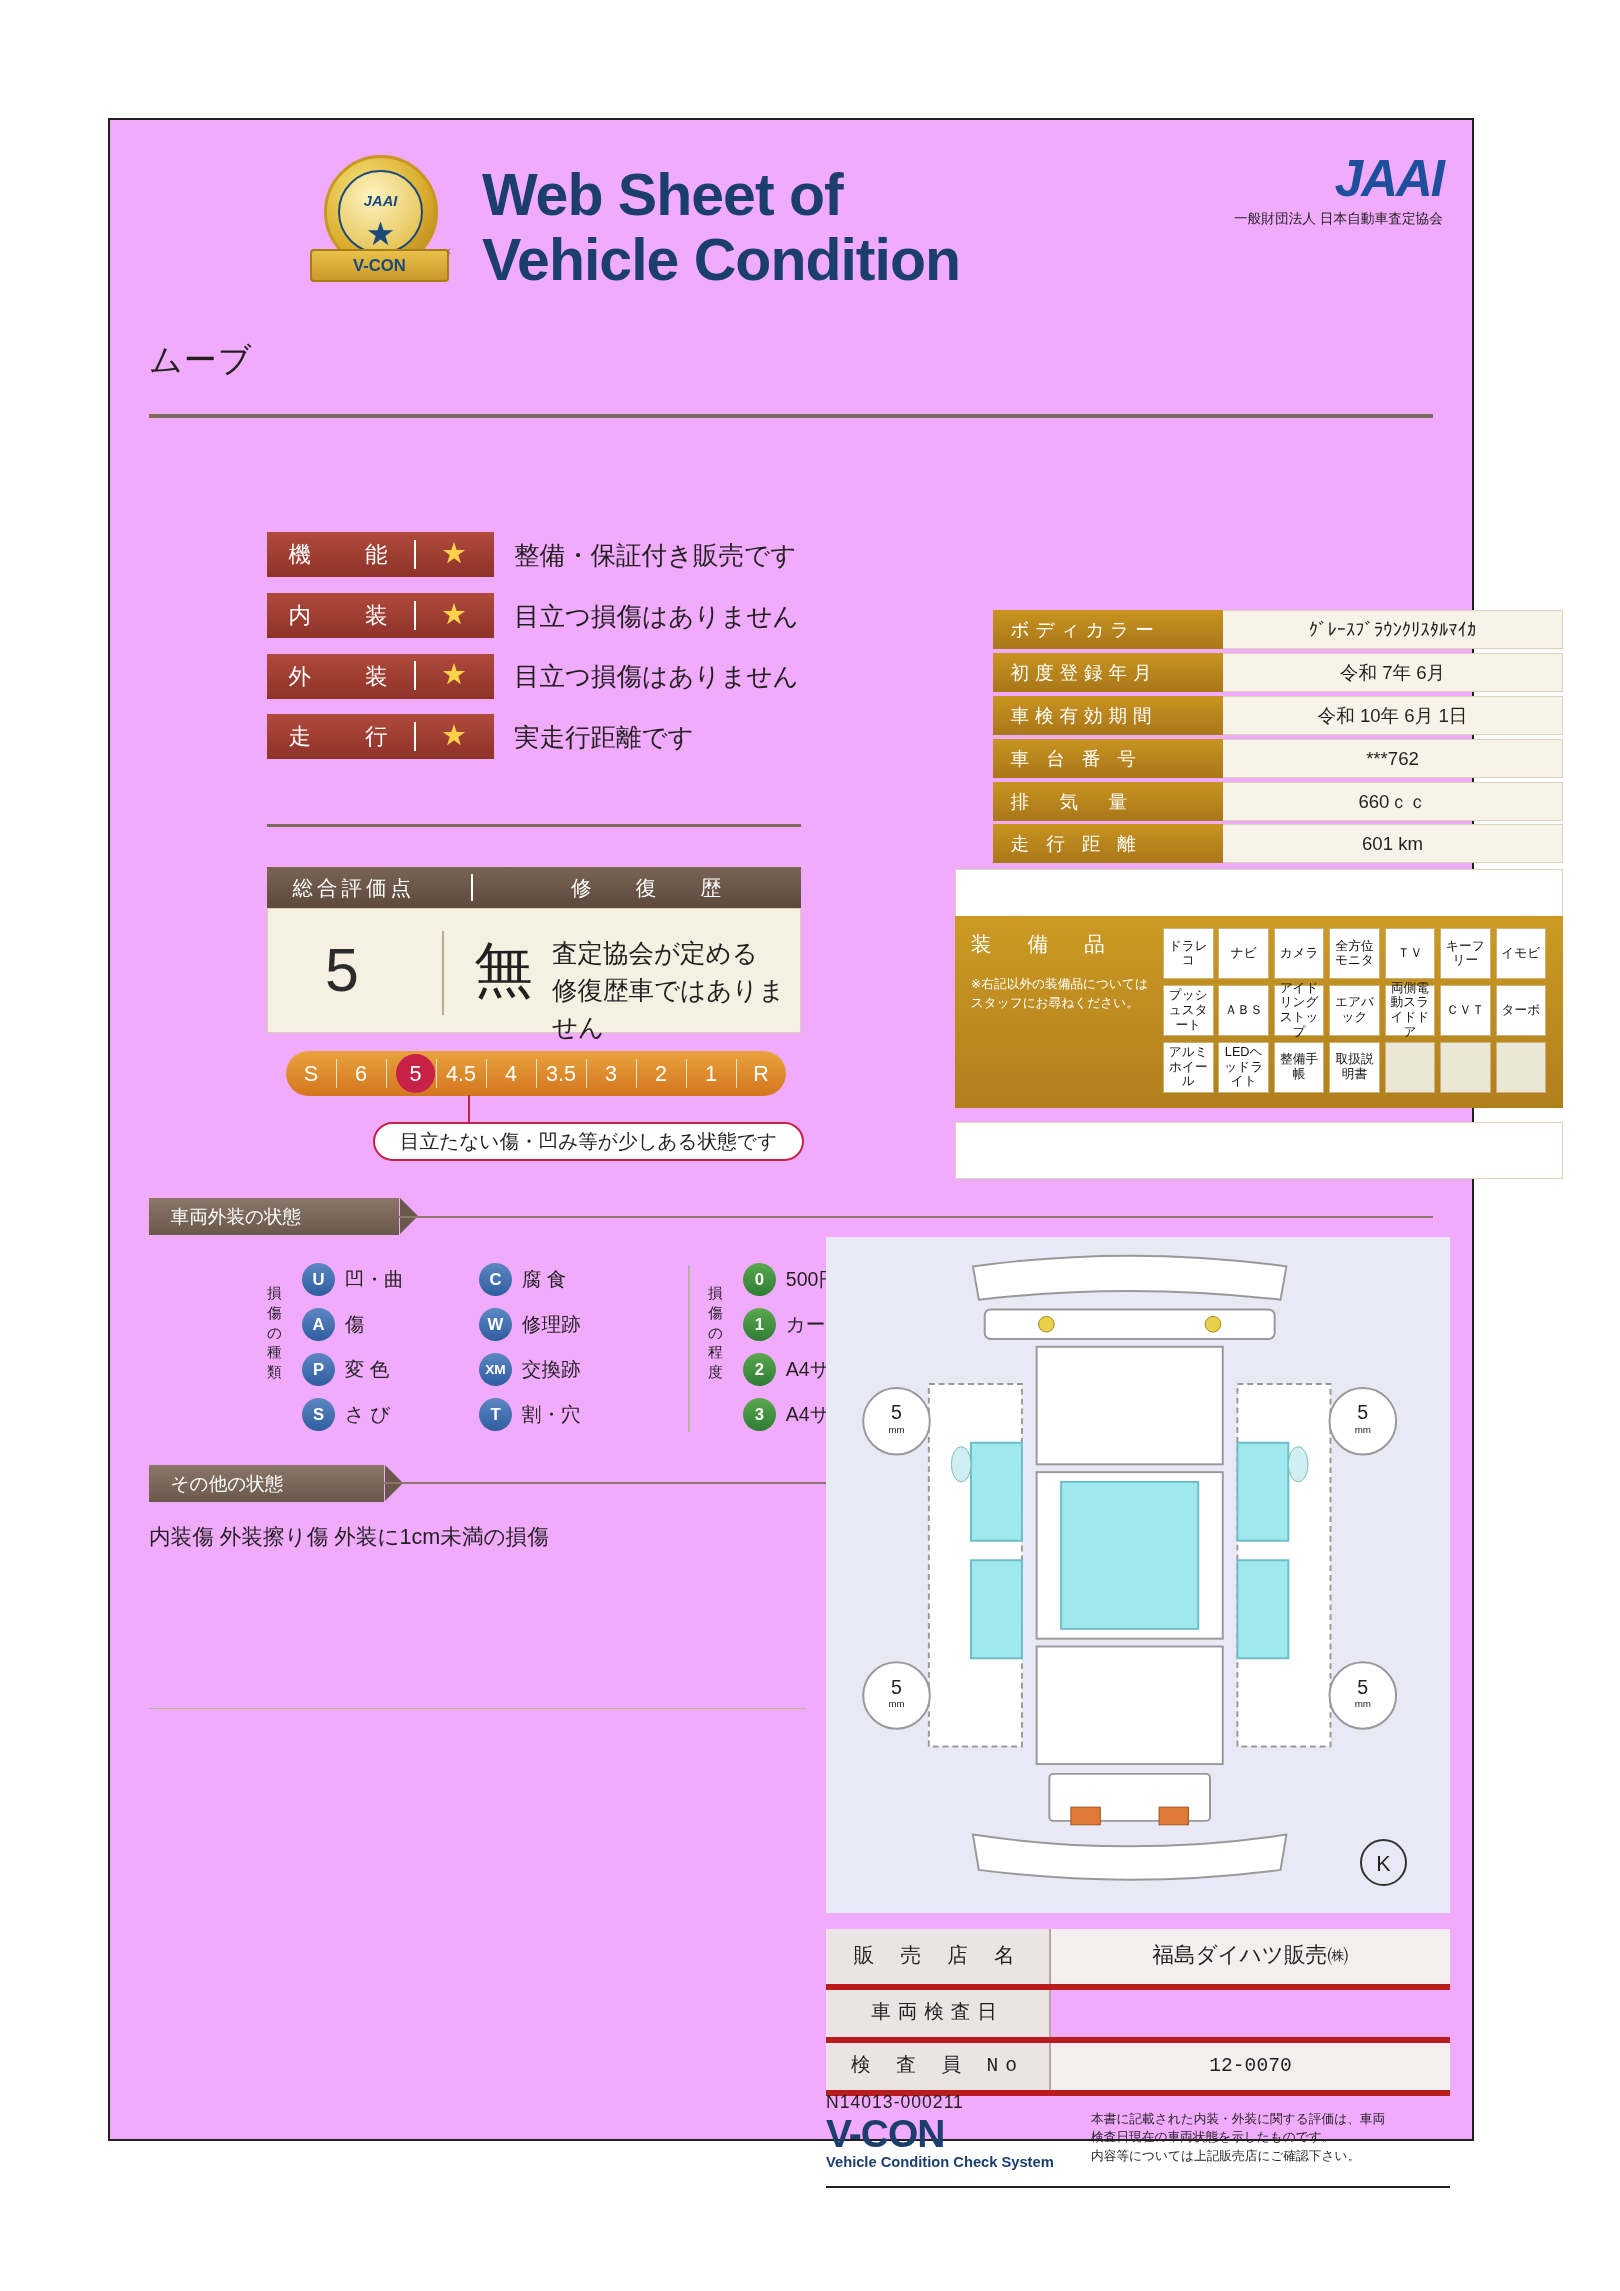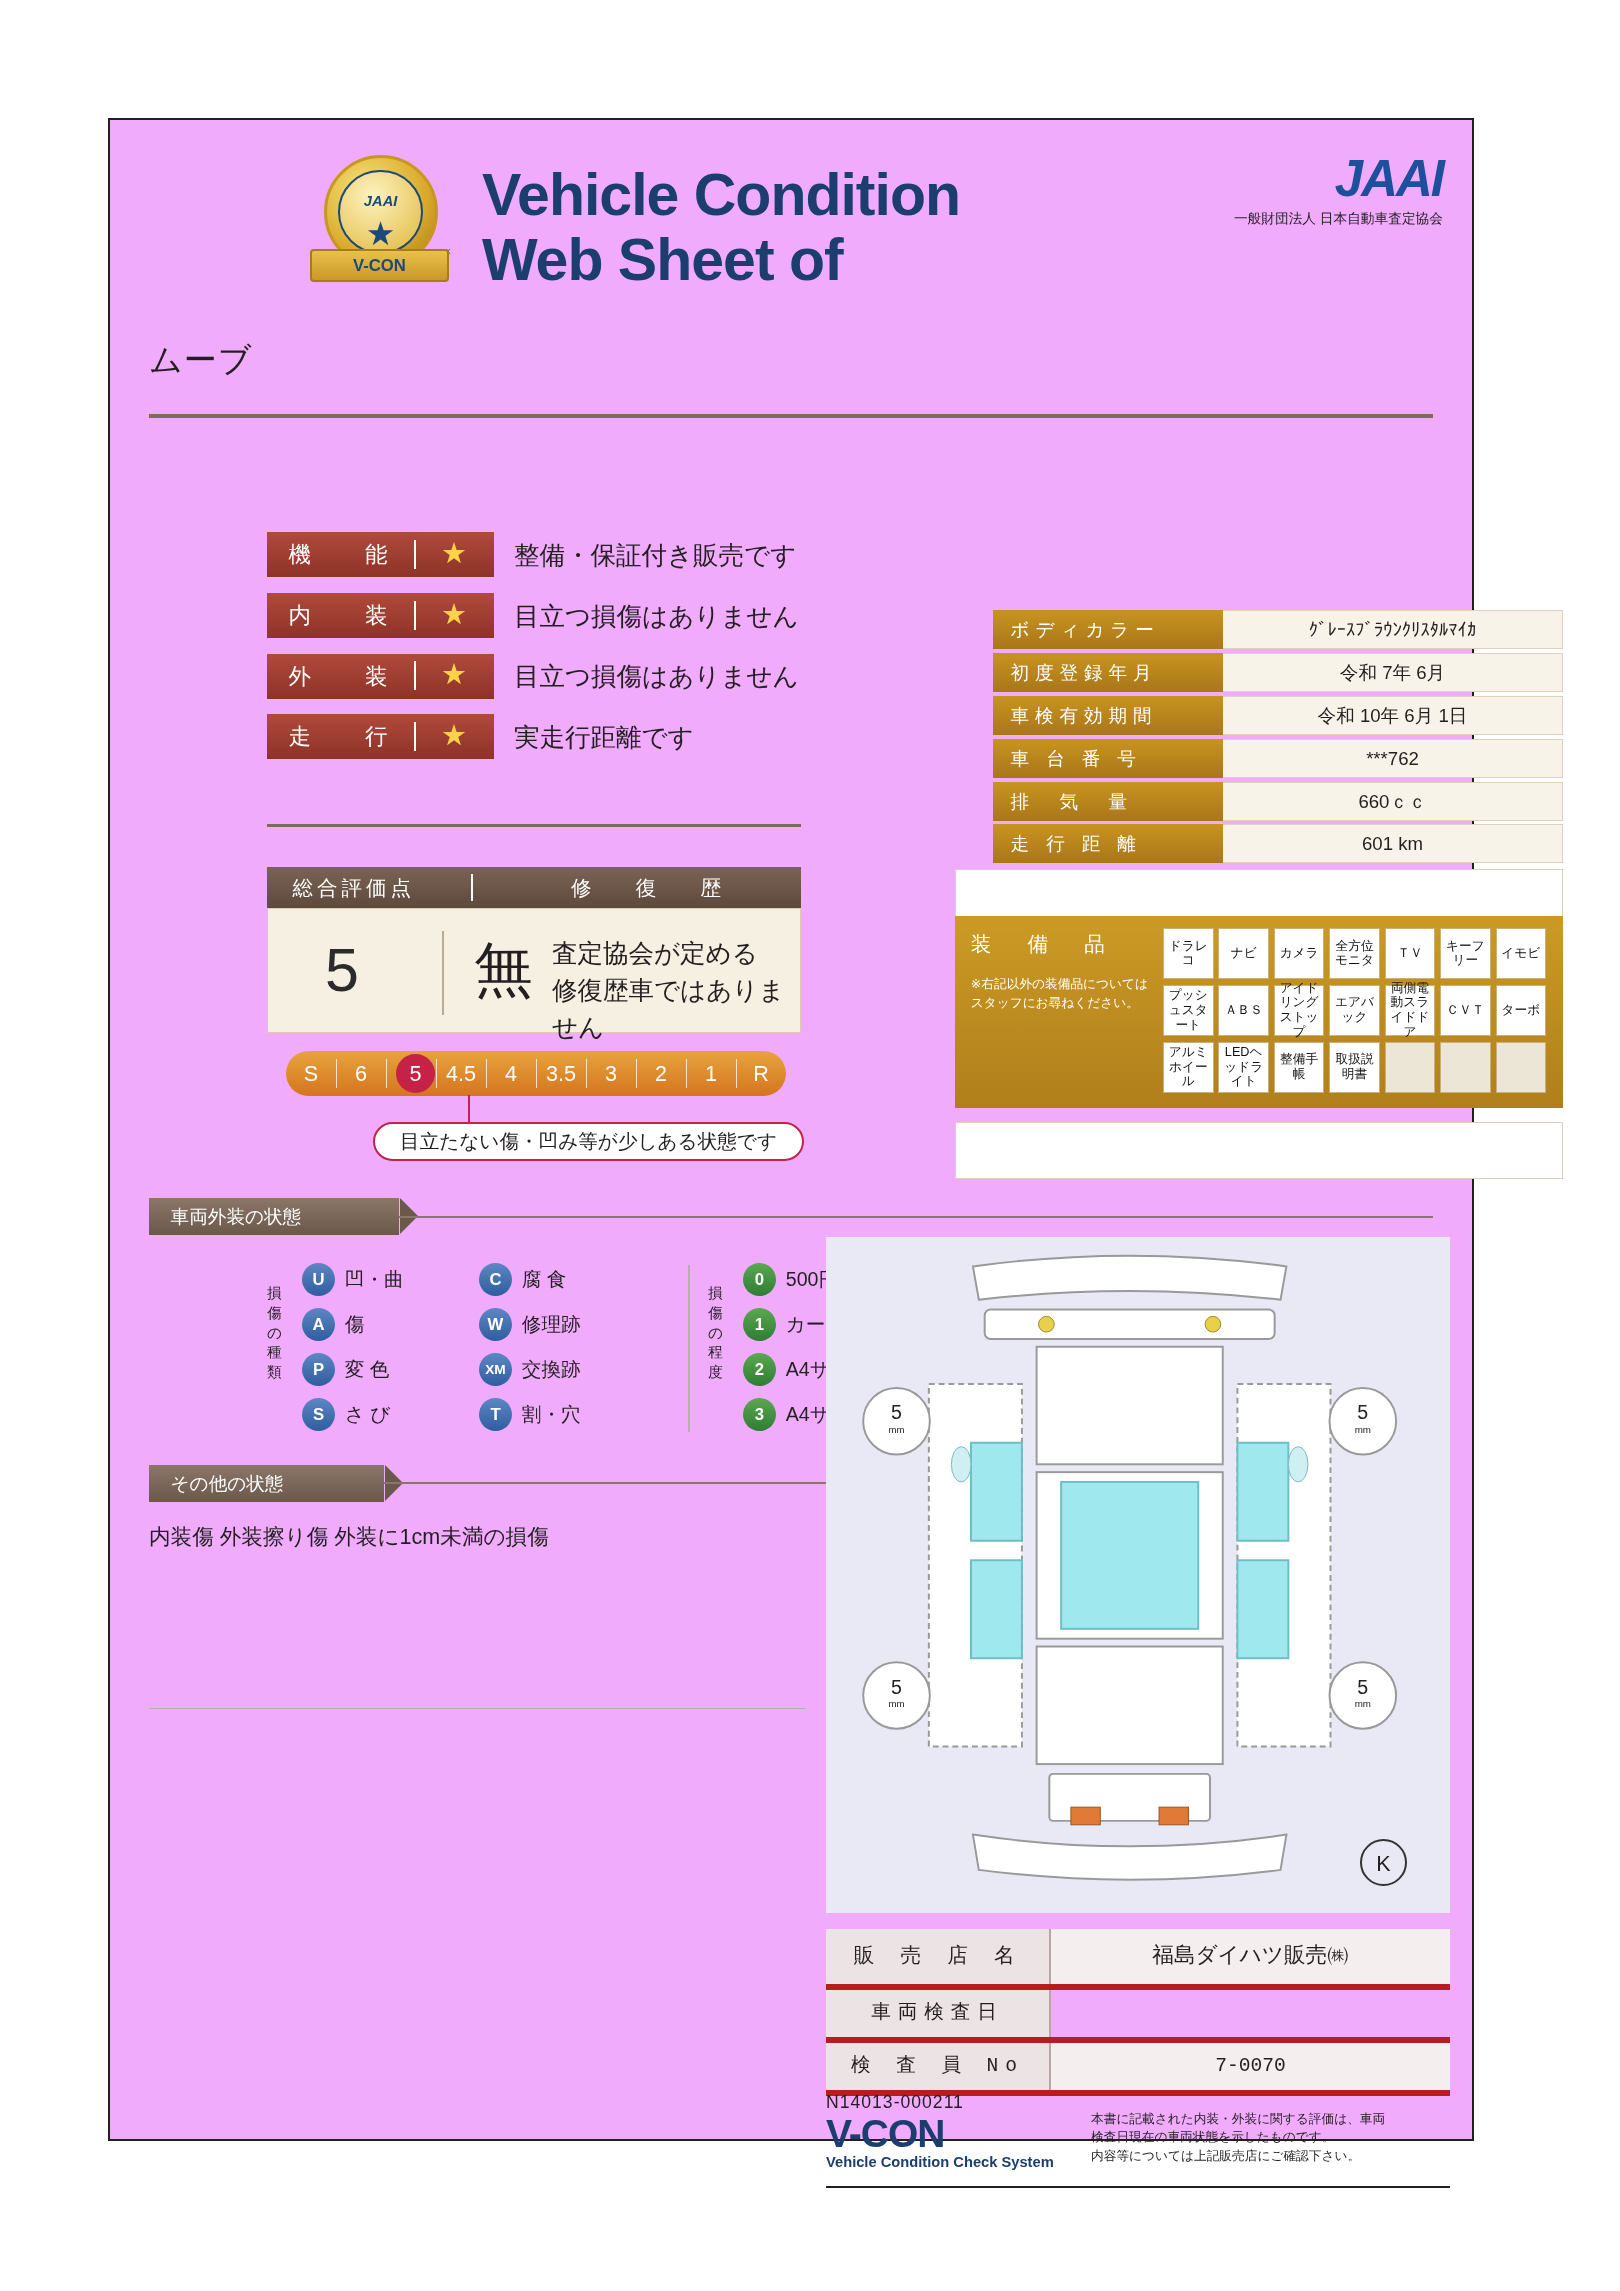--- a/index.html
+++ b/index.html
@@ -135,22 +135,22 @@
         <div class="badge-inner">
           <div class="badge-jaai">JAAI</div>
           <div class="badge-star">★</div>
           <div class="badge-arc">VEHICLE CONDITION CHECK SYSTEM</div>
         </div>
       </div>
       <div class="badge-ribbon">V-CON</div>
     </div>
 
     <div class="title">
+      <div>Web Sheet of</div>
       <div>Vehicle Condition</div>
-      <div>Web Sheet of</div>
     </div>
 
     <div class="jaai-mark">
       <div class="big">JAAI</div>
       <div class="small">一般財団法人 日本自動車査定協会</div>
     </div>
   </div>
 
   <div class="carname">ムーブ</div>
   <div class="rule" style="top:294px"></div>
@@ -413,21 +413,21 @@
   <div class="shop" style="left:716px;top:1809px;width:624px">
     <div class="shoprow">
       <div class="shopkey">販 売 店 名</div>
       <div class="shopval">福島ダイハツ販売㈱</div>
     </div>
     <div class="shoprow small">
       <div class="shopkey">車両検査日</div>
     </div>
     <div class="shoprow small">
       <div class="shopkey">検 査 員 No</div>
-      <div class="shopval">7-0070</div>
+      <div class="shopval">12-0070</div>
     </div>
   </div>
 
   <div class="footer" style="left:716px;top:1972px;width:624px">
     <div class="fcode">N14013-000211</div>
     <div class="vcon">V-CON</div>
     <div class="vcon-sub">Vehicle Condition Check System</div>
     <div class="fnote">
       <div>本書に記載された内装・外装に関する評価は、車両</div>
       <div>検査日現在の車両状態を示したものです。</div>

